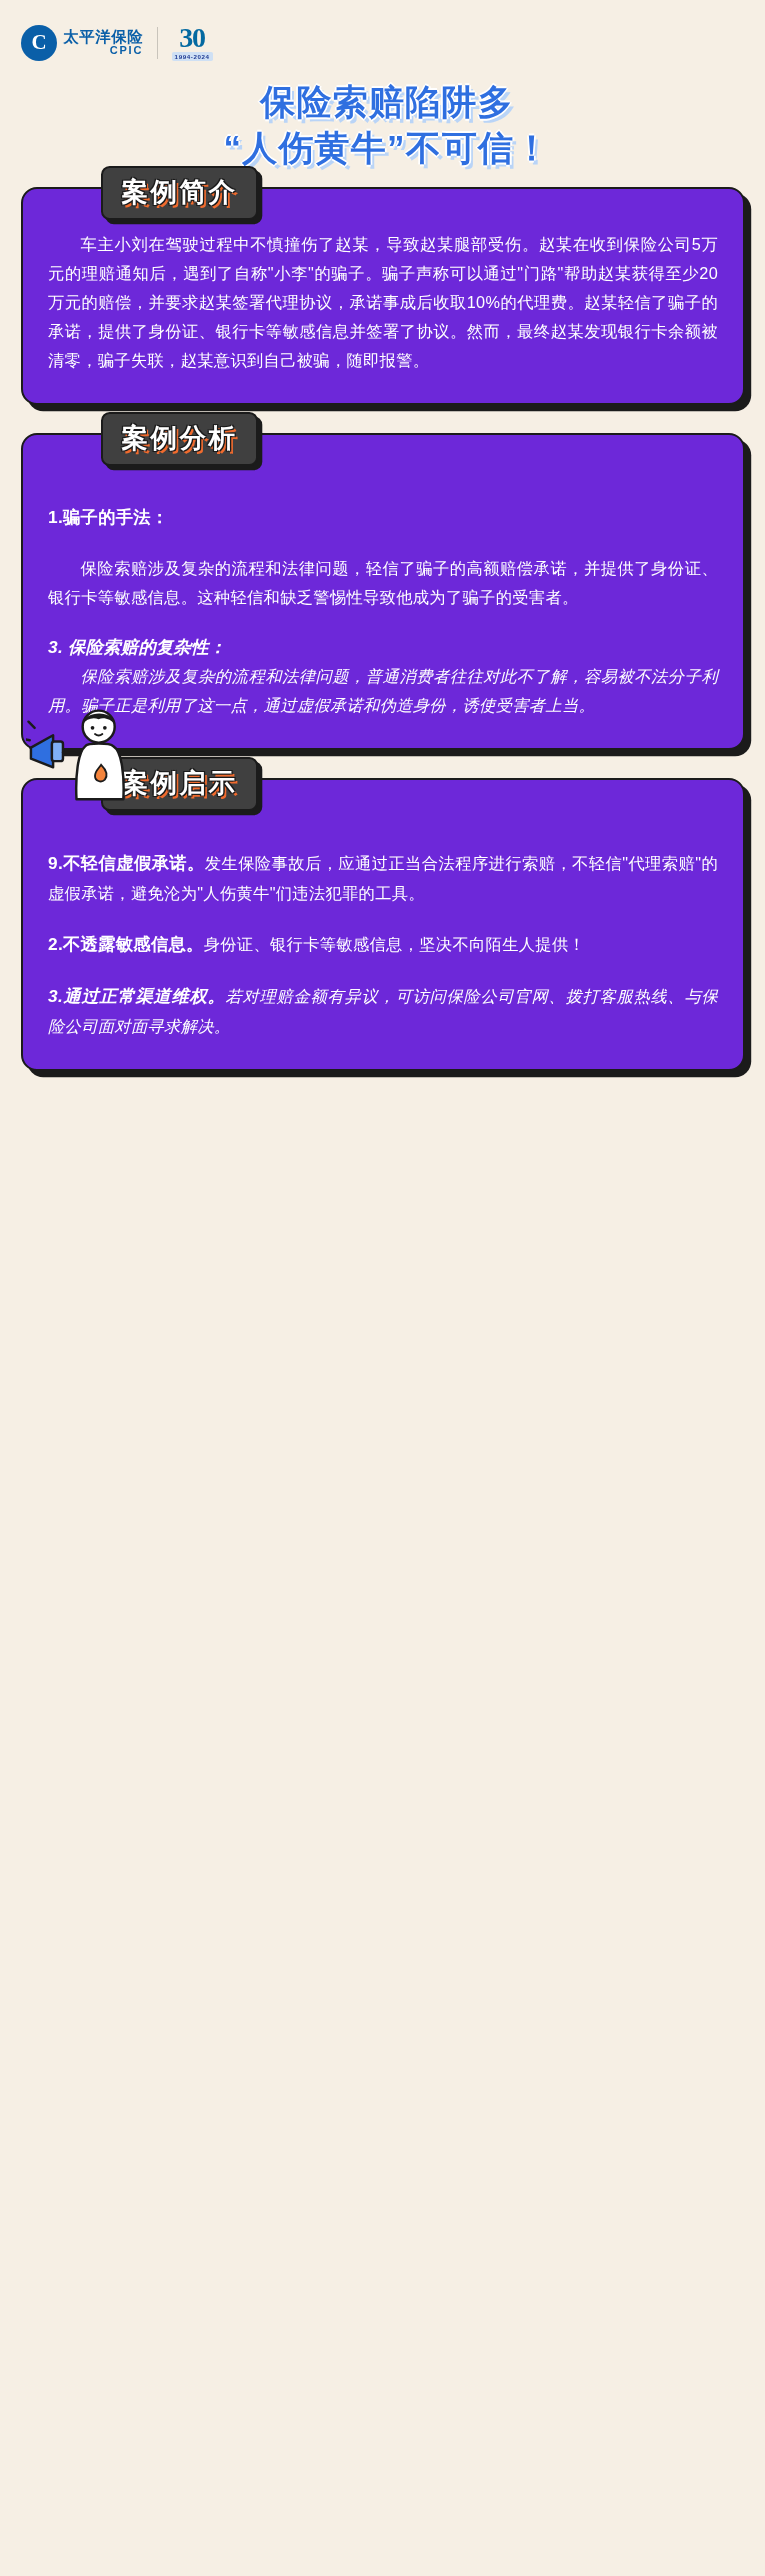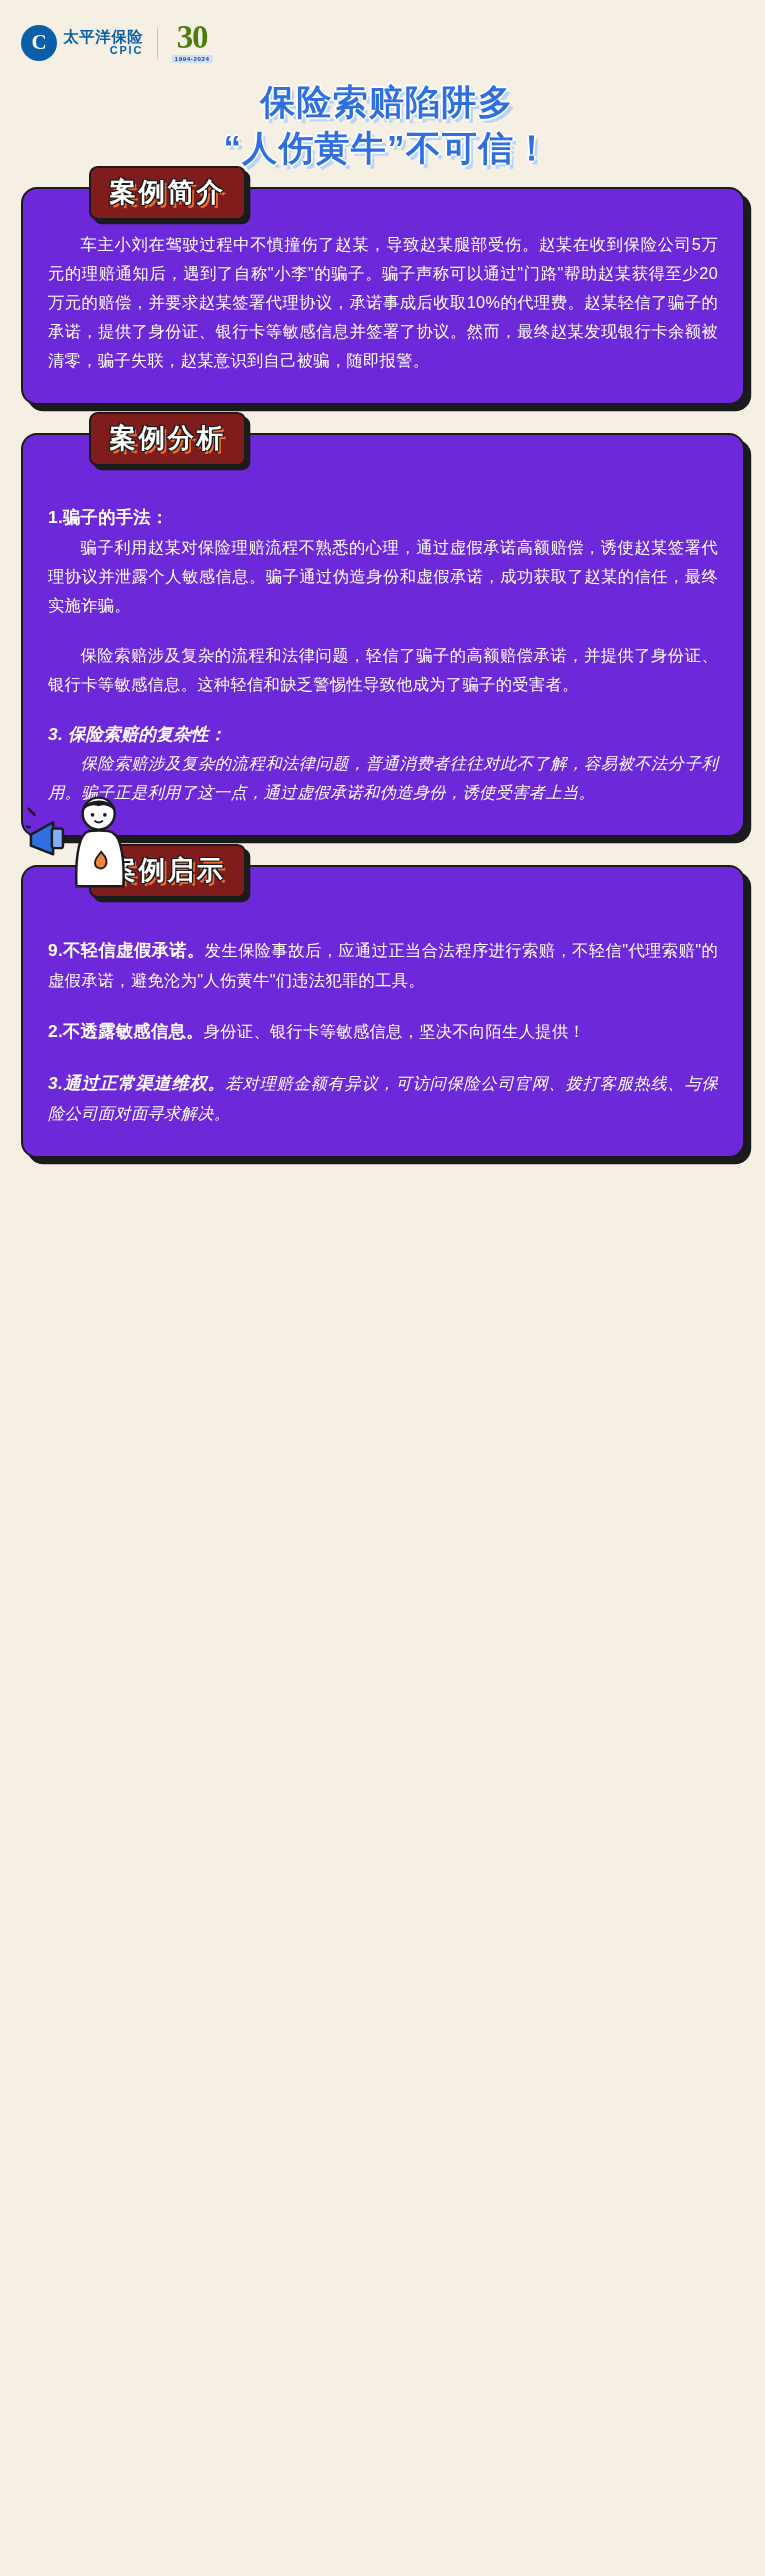--- a/index.html
+++ b/index.html
@@ -65,23 +65,23 @@
     background: #c9c4bb;
     margin: 0 13.6px;
   }
   .anniv {
     position: relative;
     display: flex;
     flex-direction: column;
     align-items: center;
   }
   .anniv .num {
-    font-size: 33px;
-    font-weight: bold;
-    color: #4d7c0f;
+    font-size: 28px;
+    font-weight: bold;
+    color: #0369a1;
     line-height: 0.95;
     font-family: "Liberation Serif", serif;
     letter-spacing: -1.2px;
   }
   .anniv .yrs {
     font-size: 6.2px;
     letter-spacing: 0.6px;
     color: #1f3a93;
     font-weight: bold;
     background: #cfe0f4;
@@ -118,22 +118,22 @@
     border-radius: 16px;
     box-shadow: 6.2px 6.2px 0 #1b1b1b;
     padding: 41px 25px 28px 25px;
     color: #ffffff;
   }
   .card.tall { padding-top: 68px; }
 
   .badge {
     position: absolute;
     top: -21px;
-    left: 68px;
-    background: #7f1d1d;
+    left: 80px;
+    background: #404040;
     border: 2.5px solid #1b1b1b;
     border-radius: 8.6px;
     padding: 5.5px 18.5px 8px 18.5px;
     box-shadow: 4.3px 4.3px 0 #1b1b1b;
     z-index: 5;
   }
   .badge span {
     font-size: 26.5px;
     font-weight: bold;
     letter-spacing: 2.5px;
@@ -217,21 +217,20 @@
   </div>
 </div>
 
 <div class="section">
   <div class="badge">
     <span>案例分析</span>
   </div>
   <div class="card tall">
     <div class="block">
       <div class="sub-head">1.骗子的手法：</div>
-      <p class="para indent">骗子利用赵某对保险理赔流程不熟悉的心理，通过虚假承诺高额赔偿，诱使赵某签署代理协议并泄露个人敏感信息。骗子通过伪造身份和虚假承诺，成功获取了赵某的信任，最终实施诈骗。</p>
     </div>
     <div class="block">
       <p class="para indent">保险索赔涉及复杂的流程和法律问题，轻信了骗子的高额赔偿承诺，并提供了身份证、银行卡等敏感信息。这种轻信和缺乏警惕性导致他成为了骗子的受害者。</p>
     </div>
     <div class="block">
       <div class="sub-head">3. 保险索赔的复杂性：</div>
       <p class="para indent">保险索赔涉及复杂的流程和法律问题，普通消费者往往对此不了解，容易被不法分子利用。骗子正是利用了这一点，通过虚假承诺和伪造身份，诱使受害者上当。</p>
     </div>
   </div>
 </div>

